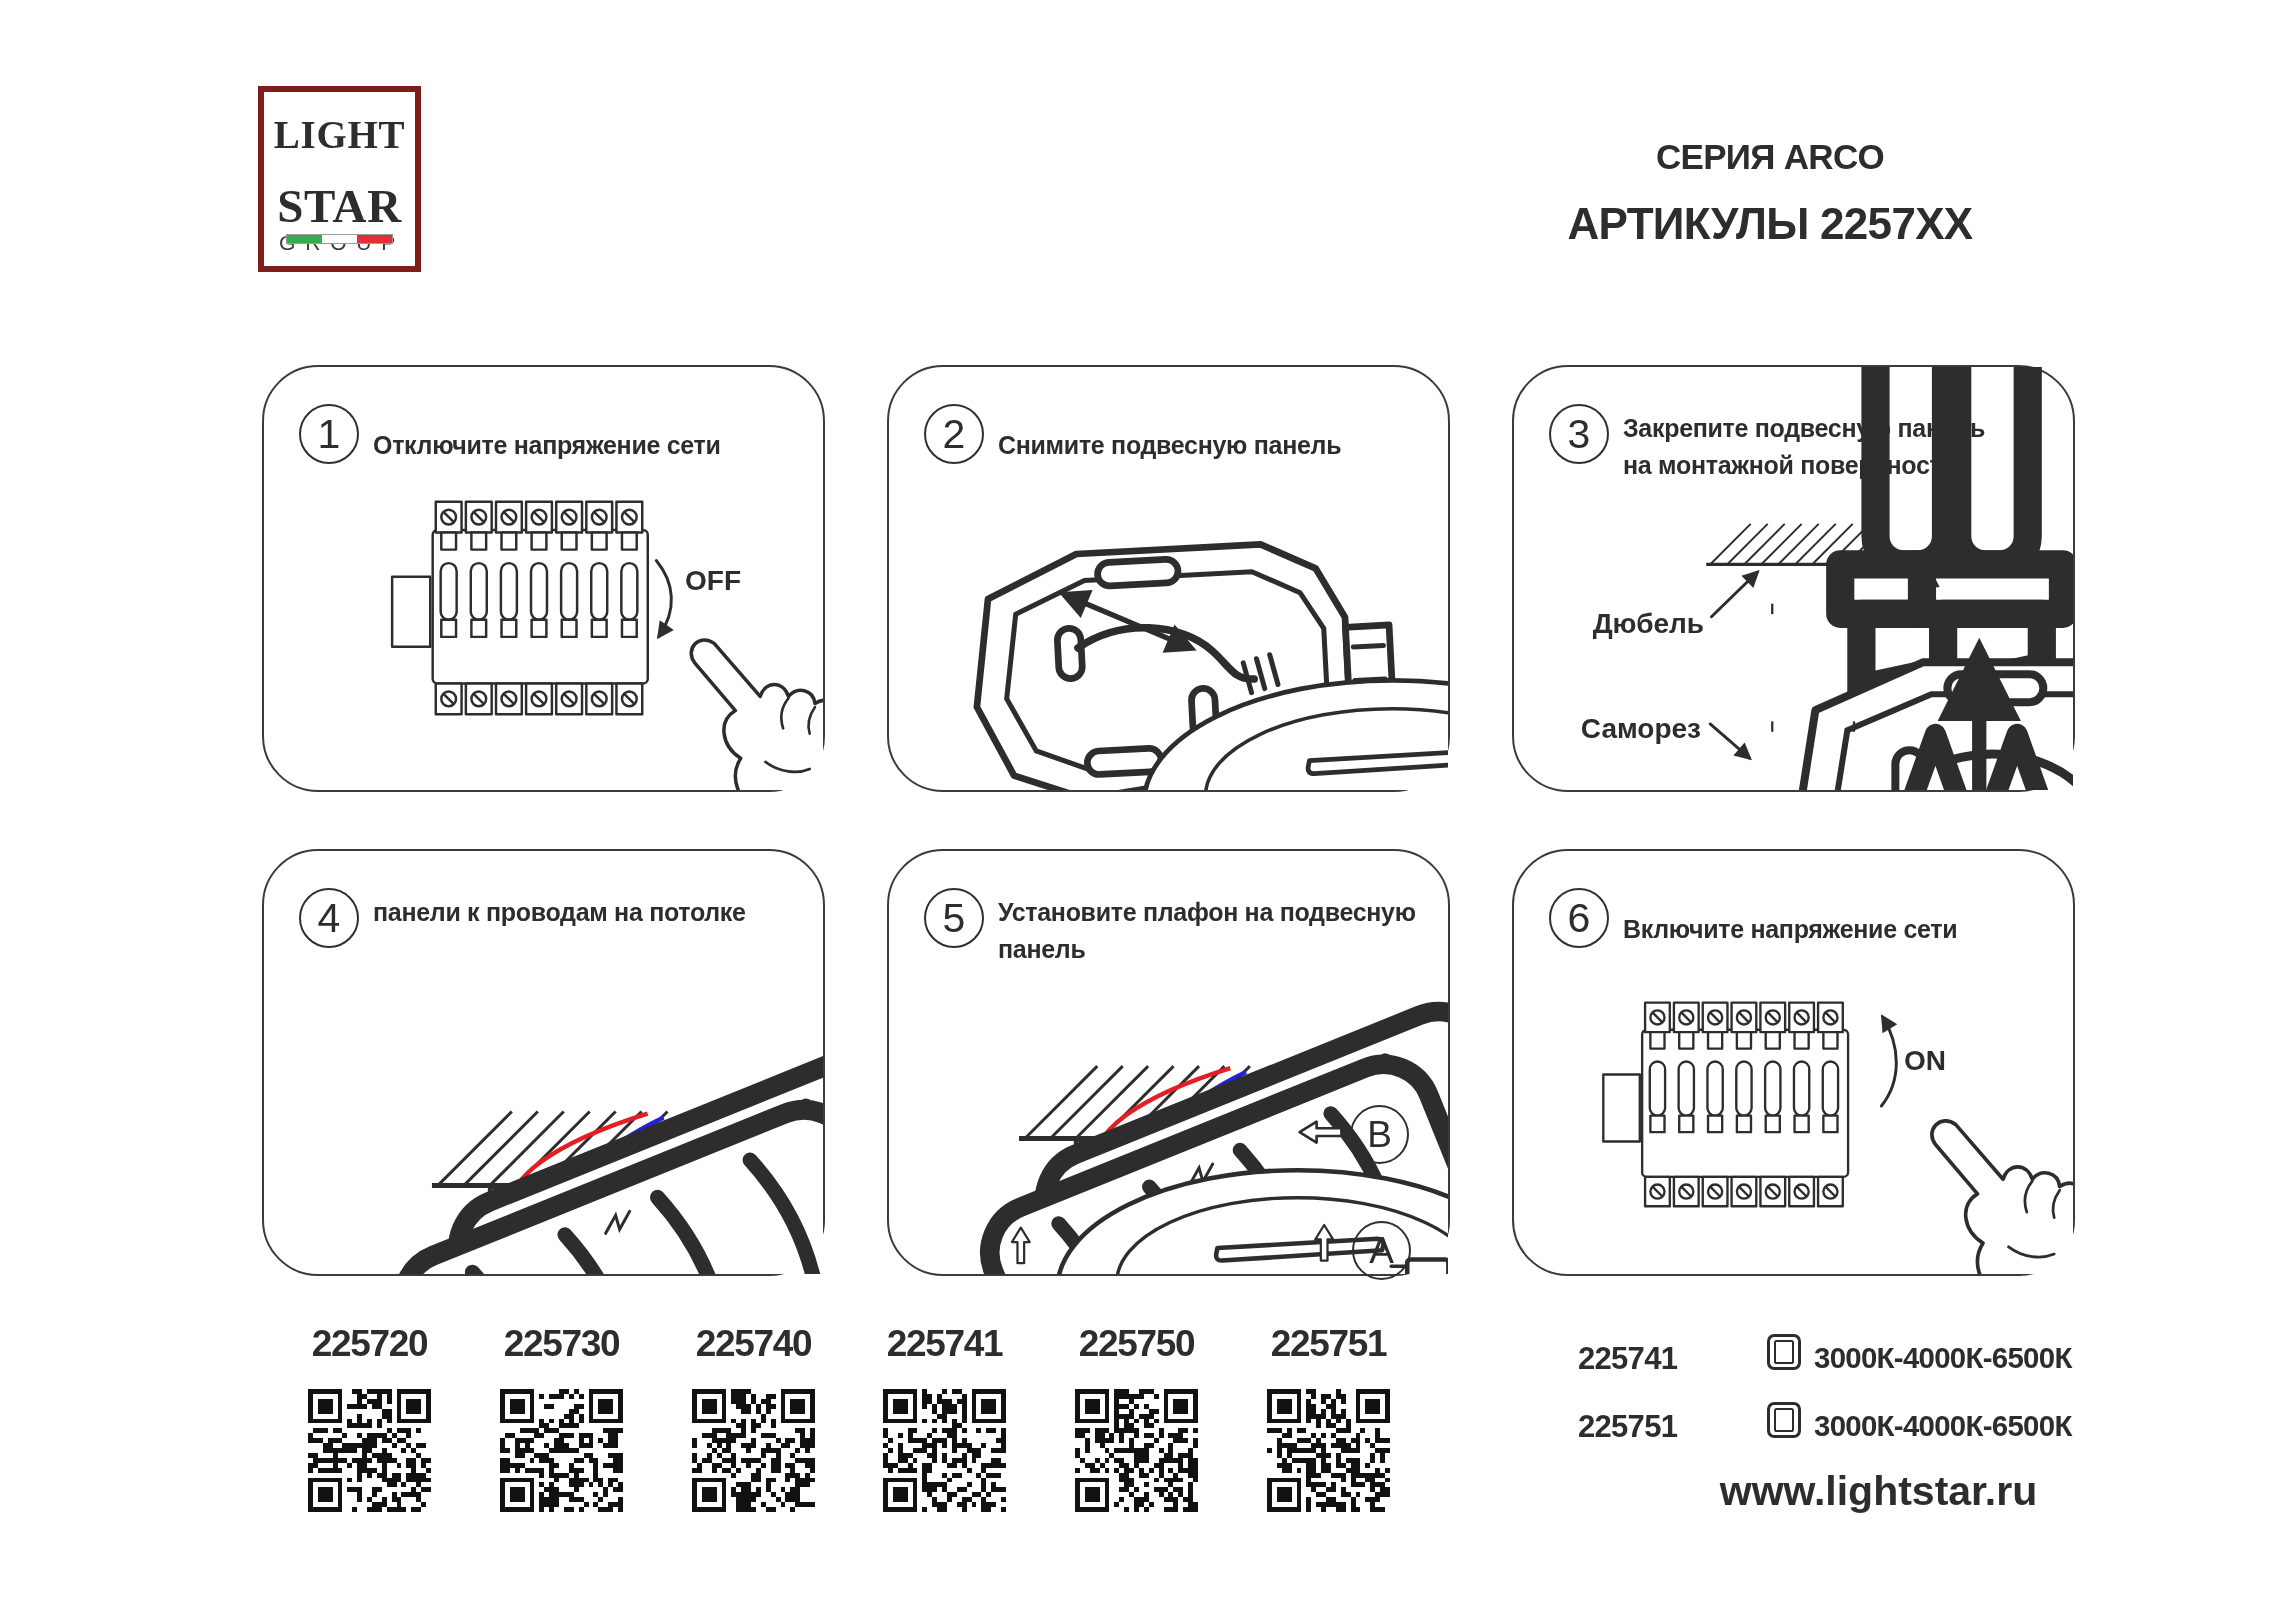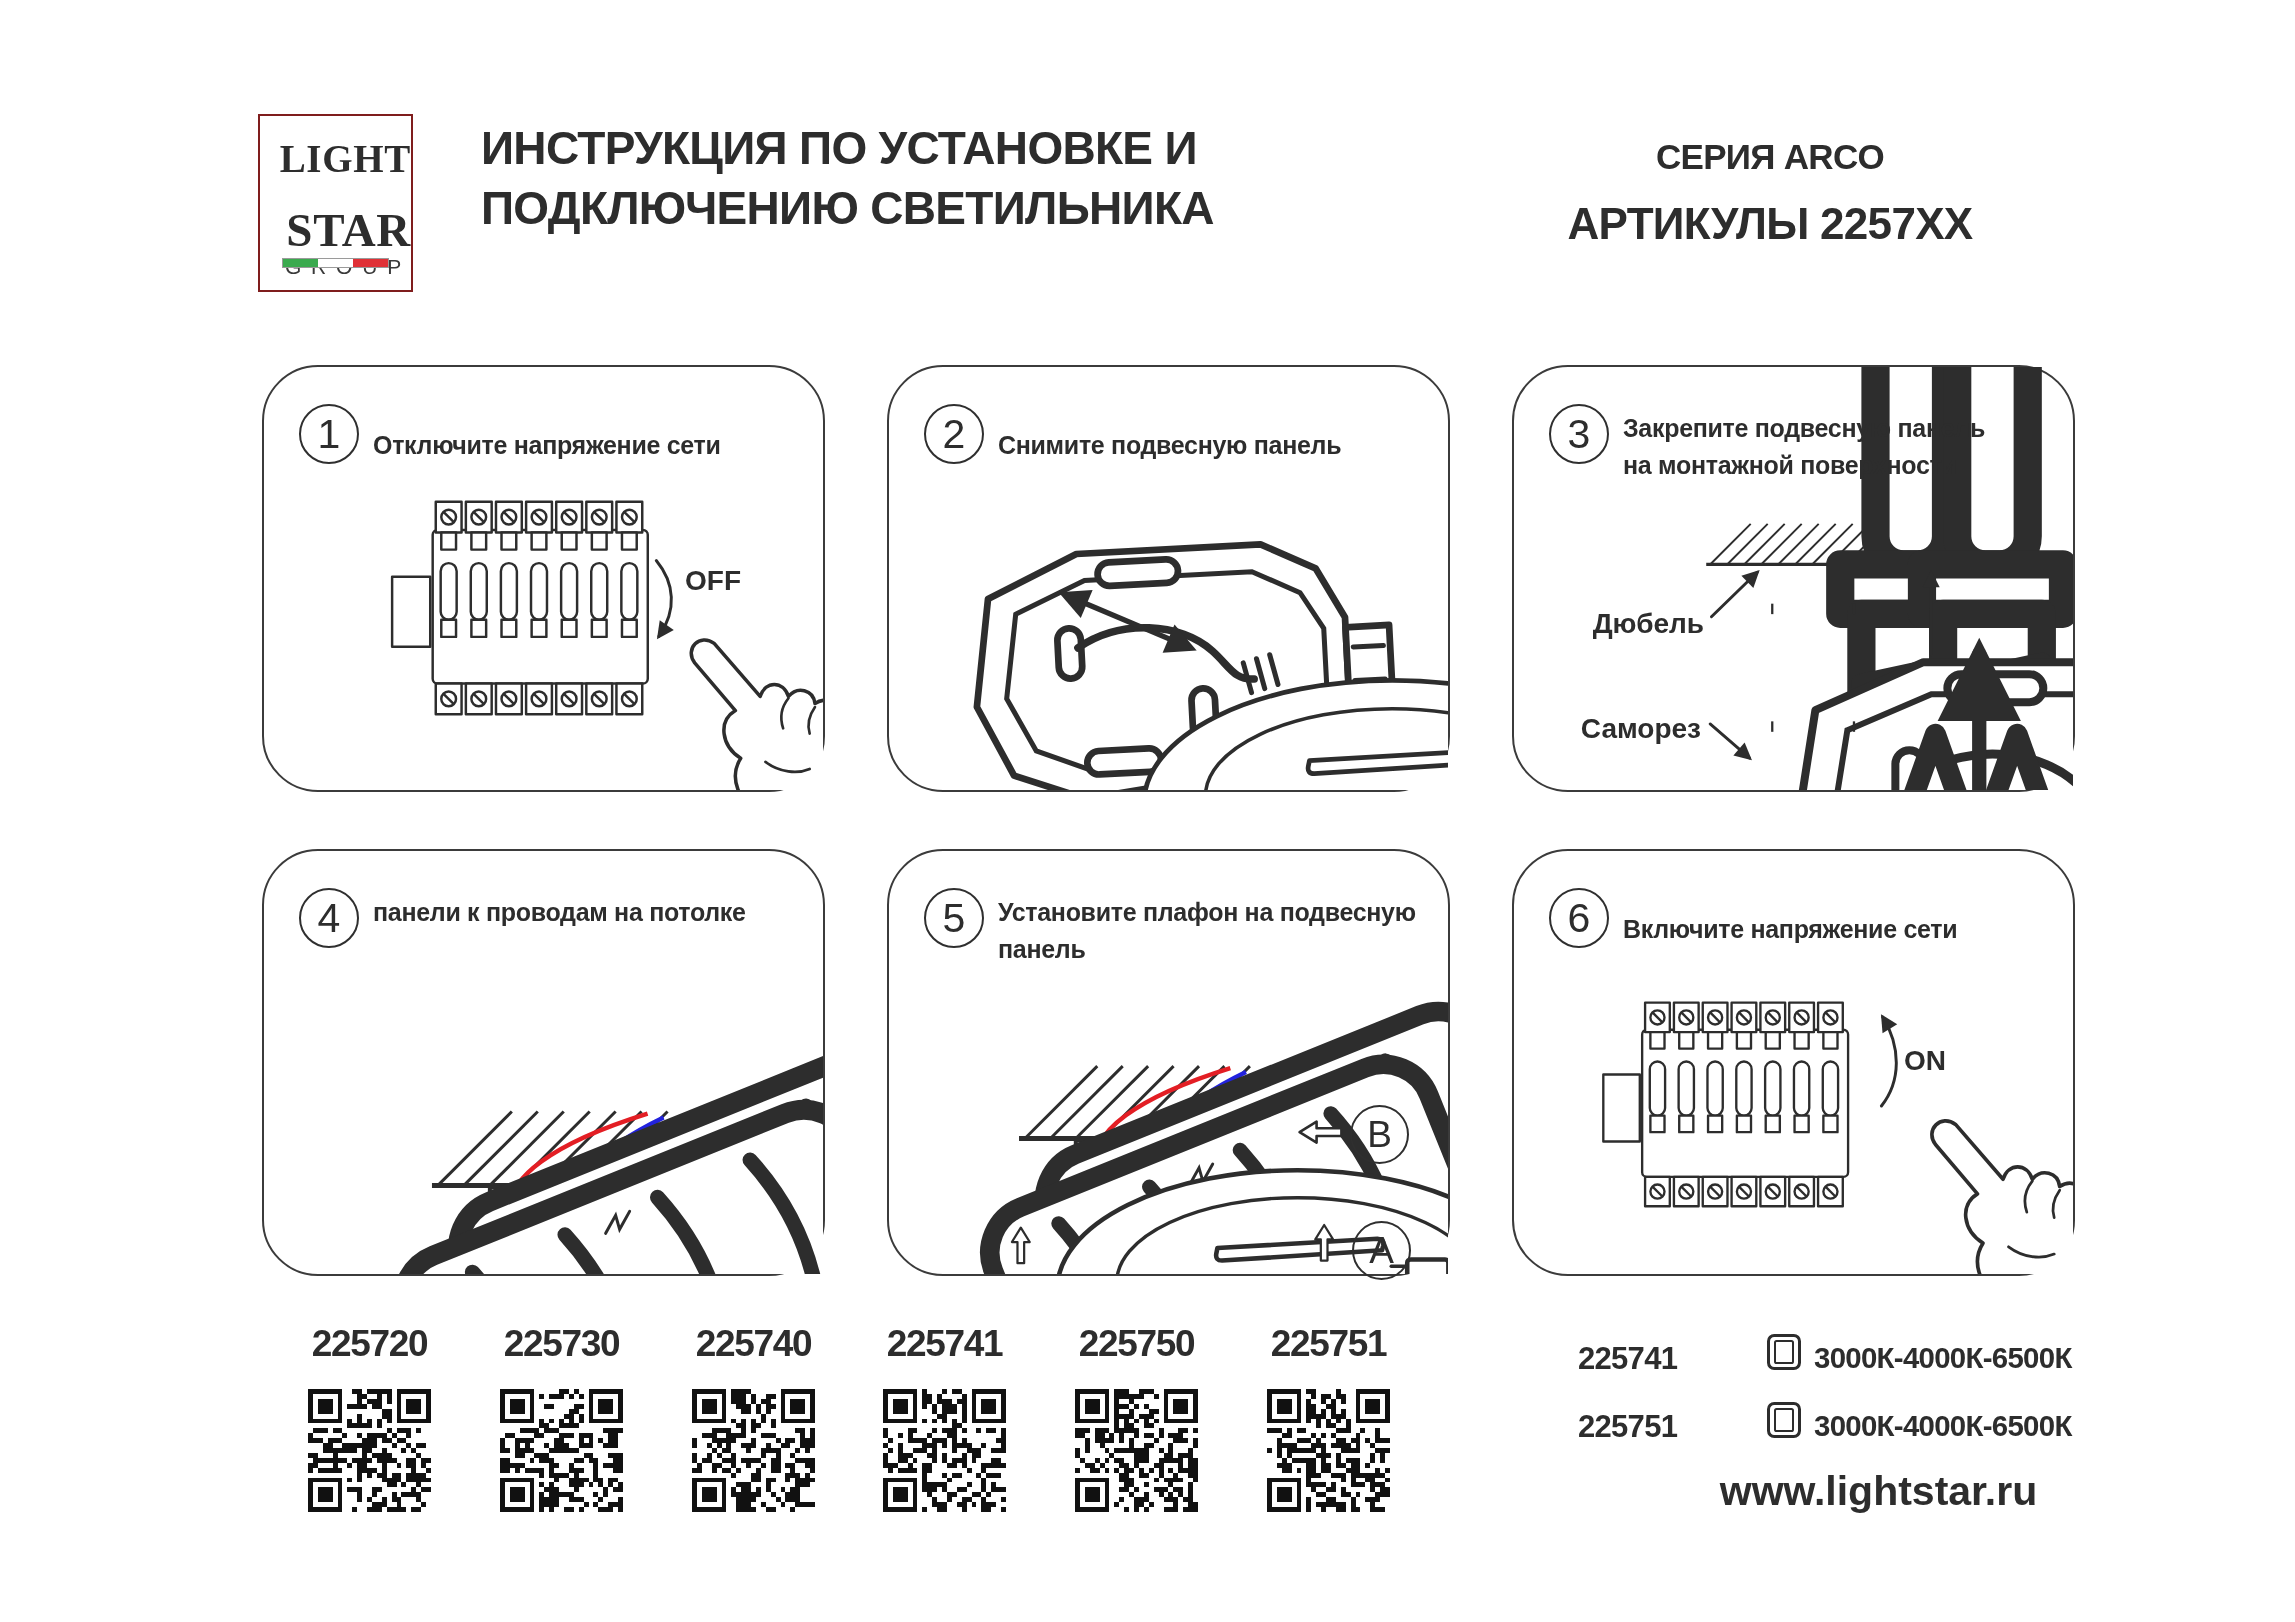--- a/index.html
+++ b/index.html
@@ -1,20 +1,20 @@
 <!DOCTYPE html>
 <html style="font-size:10.5px"><head>
 <meta charset="utf-8">
 <style>
   html,body{margin:0;padding:0;background:#fff;}
   .page{position:relative;width:2295px;height:1623px;background:#fff;overflow:hidden;
         font-family:"Liberation Sans",sans-serif;color:#2d2d2d;}
   .abs{position:absolute;}
   
-  .logo-box{left:258px;top:114px;width:151px;height:174px;border:2px solid #7f1d1d;text-align:right;}
+  .logo-box{left:258px;top:86px;width:151px;height:174px;border:6px solid #7f1d1d;text-align:center;}
   .logo-light{margin-top:23.6px;font-family:"Liberation Serif",serif;font-weight:bold;font-size:39px;line-height:37px;letter-spacing:0.7px;}
   .logo-star{font-family:"Liberation Serif",serif;font-weight:bold;font-size:47px;line-height:43px;letter-spacing:0.7px;margin-top:32px;}
   .logo-group{margin-top:3.9px;font-size:21px;letter-spacing:9.8px;text-indent:5.2px;color:#3a3a3a;}
   .logo-flag{position:absolute;left:22px;bottom:22px;width:105px;height:8.5px;border:0.7px solid #9a9a9a;
      background:linear-gradient(90deg,#3aaa4e 0 33.4%,#ffffff 33.4% 66.7%,#e03137 66.7%);}
   .main-title{left:481px;top:118px;width:818px;font-size:46px;font-weight:bold;line-height:60px;letter-spacing:-0.7px;}
   .hdr-right{left:1541px;top:137px;width:458px;text-align:center;}
   .hdr-series{font-size:35px;font-weight:bold;letter-spacing:-0.7px;}
   .hdr-articles{margin-top:22px;font-size:44px;font-weight:bold;letter-spacing:-0.7px;}
   
@@ -159,24 +159,20 @@
 
 <div class="page">
 
   <div class="abs logo-box">
     <div class="logo-light">LIGHT</div>
     <div class="logo-star">STAR</div>
     <div class="logo-group">GROUP</div>
     <div class="logo-flag"></div>
   </div>
 
-  <div class="abs main-title">
-    <div>ИНСТРУКЦИЯ ПО УСТАНОВКЕ И</div>
-    <div>ПОДКЛЮЧЕНИЮ СВЕТИЛЬНИКА</div>
-  </div>
 
   <div class="abs hdr-right">
     <div class="hdr-series">СЕРИЯ ARCO</div>
     <div class="hdr-articles">АРТИКУЛЫ 2257XX</div>
   </div>
 
   <section class="panel" style="left:262px;top:365px">
     <svg class="art" viewBox="0 0 855 647">
       <g transform="translate(258,206) scale(0.94)">
           <rect fill="#fff" stroke="#2d2d2d" stroke-width="4" stroke-linejoin="round" x="-66" y="122" width="62" height="114"></rect>

